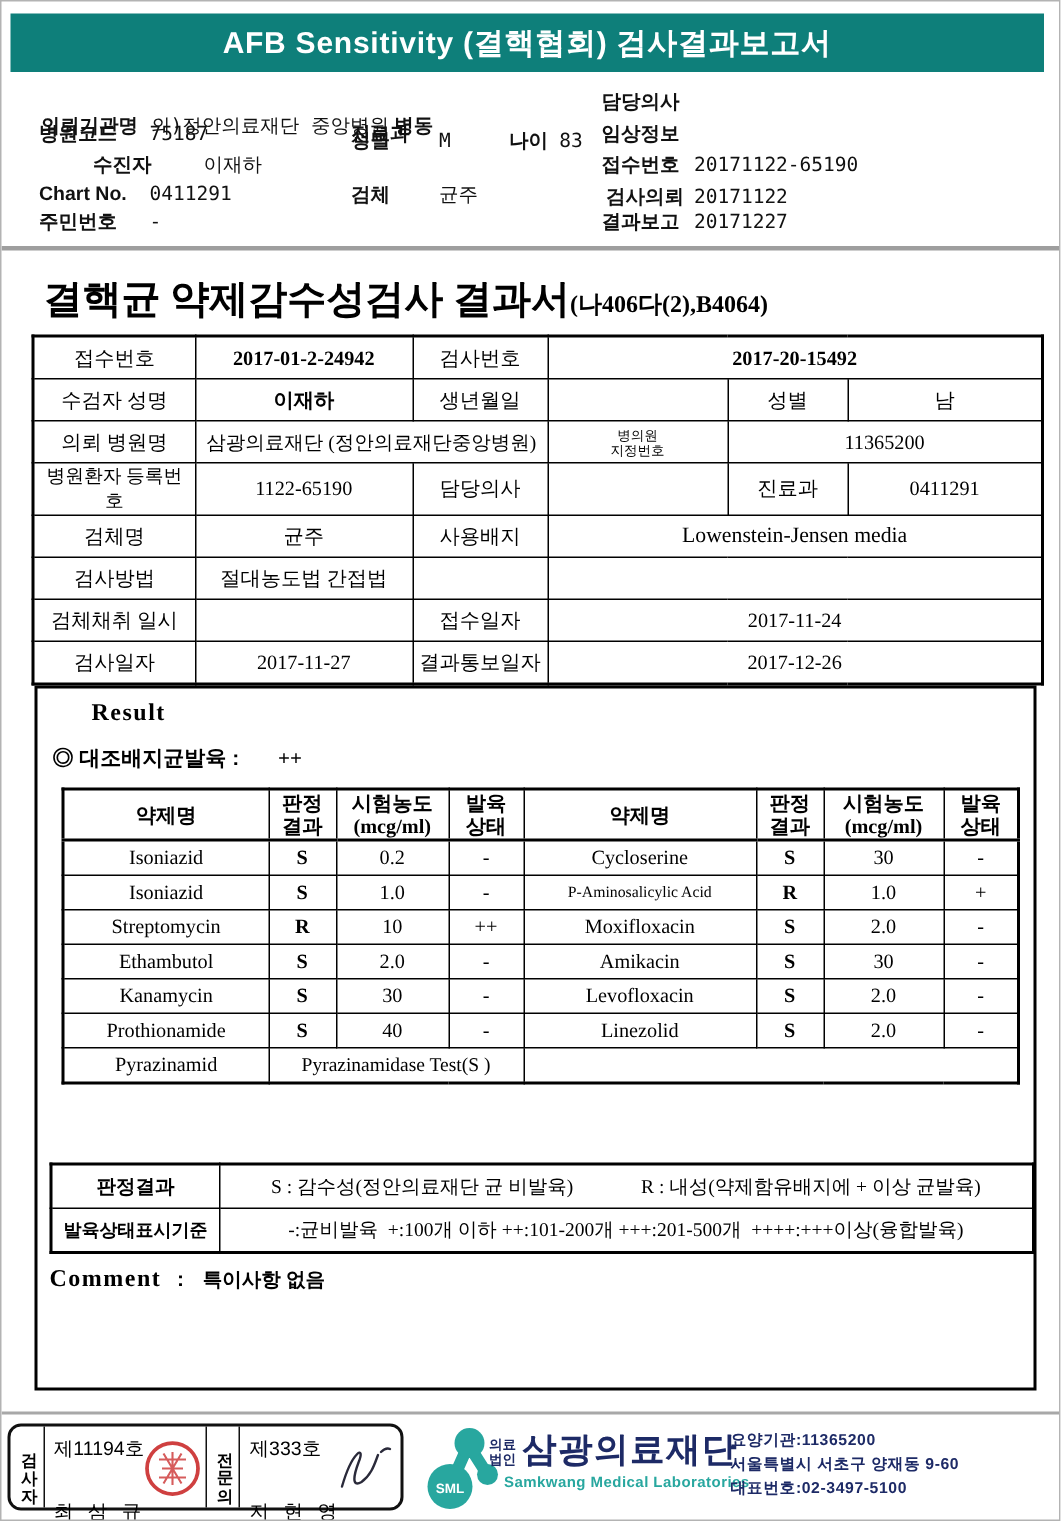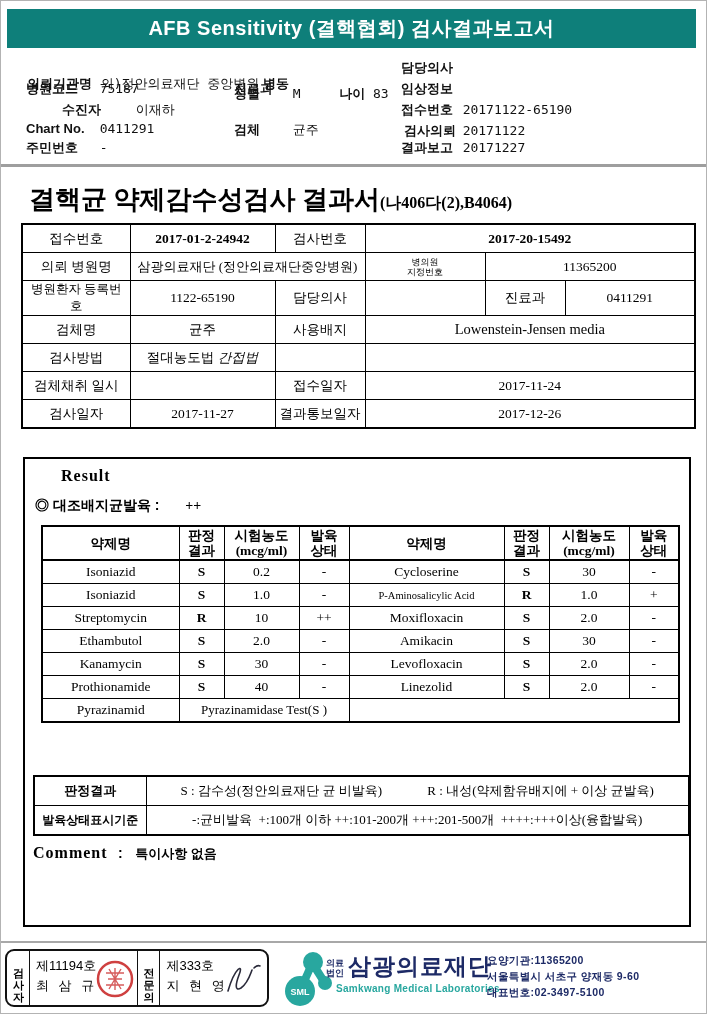--- a/index.html
+++ b/index.html
@@ -50,21 +50,21 @@
   .comment-line .cword{font-family:"Liberation Serif",serif;font-weight:bold;font-size:16px;letter-spacing:1px;}
   .comment-line .ccolon{font-weight:bold;font-size:14px;margin:0 8px 0 6px;}
   .comment-line .cval{font-size:13px;font-weight:bold;}
   
   .sign-box{position:absolute;left:4px;top:948px;width:264px;height:58px;border:2px solid #111;
         border-radius:9px;display:flex;box-sizing:border-box;background:#fff;}
   .role-cell{width:22px;display:flex;align-items:center;justify-content:center;border-right:1px solid #111;}
   .role-cell.second{border-left:1px solid #111;}
   .role-txt{writing-mode:vertical-rl;text-orientation:upright;font-size:11px;font-weight:600;letter-spacing:1px;}
   .sign-cell{width:107px;position:relative;padding:6px 0 0 6px;box-sizing:border-box;font-size:13px;}
-  .sign-cell .cert{display:block;margin-bottom:2px;}
+  .sign-cell .cert{display:block;margin-bottom:24px;}
   .sign-cell .nm{display:block;letter-spacing:3px;}
   .stamp{position:absolute;right:3px;top:9px;}
   .sig{position:absolute;right:0px;top:10px;}
   .logo{position:absolute;left:282px;top:949px;}
   .org-type{position:absolute;left:325px;top:957px;color:#1d2a66;font-size:9px;font-weight:bold;line-height:10px;}
   .org-name{position:absolute;left:347px;top:950px;color:#1d2a66;font-size:23px;font-weight:bold;letter-spacing:1px;}
   .org-en{position:absolute;left:335px;top:982px;color:#28a79f;font-size:10px;font-weight:bold;letter-spacing:0.3px;}
   .addr{position:absolute;left:486px;top:951px;color:#1d2a66;font-size:10.5px;font-weight:bold;line-height:16px;letter-spacing:0.4px;}
 </style>
 </head>
@@ -152,20 +152,28 @@
         <col style="width:130px">
       </colgroup>
     <tbody>
         <tr>
       <td>접수번호</td>
       <td class="b">2017-01-2-24942</td>
       <td>검사번호</td>
       <td class="b" colspan="3">2017-20-15492</td>
     </tr>
     <tr>
+      <td>수검자 성명</td>
+      <td class="b">이재하</td>
+      <td>생년월일</td>
+      <td></td>
+      <td>성별</td>
+      <td>남</td>
+    </tr>
+    <tr>
       <td>의뢰 병원명</td>
       <td colspan="2" style="font-size:13px;">삼광의료재단 (정안의료재단중앙병원)</td>
       <td class="cell-small">
         <span style="display:block;">병의원</span>
         <span style="display:block;">지정번호</span>
       </td>
       <td colspan="2">11365200</td>
     </tr>
     <tr>
       <td style="font-size:12.5px;">병원환자 등록번호</td>
@@ -178,21 +186,21 @@
     <tr>
       <td>검체명</td>
       <td>균주</td>
       <td>사용배지</td>
       <td colspan="3" style="font-size:14.5px;">Lowenstein-Jensen media</td>
     </tr>
     <tr>
       <td>검사방법</td>
       <td class="gap-val">
         <span>절대농도법</span>
-        <span style="font-style:italic;">간접법</span>
+        <span style="">간접법</span>
       </td>
       <td></td>
       <td colspan="3"></td>
     </tr>
     <tr>
       <td>검체채취 일시</td>
       <td></td>
       <td>접수일자</td>
       <td colspan="3">2017-11-24</td>
     </tr>

